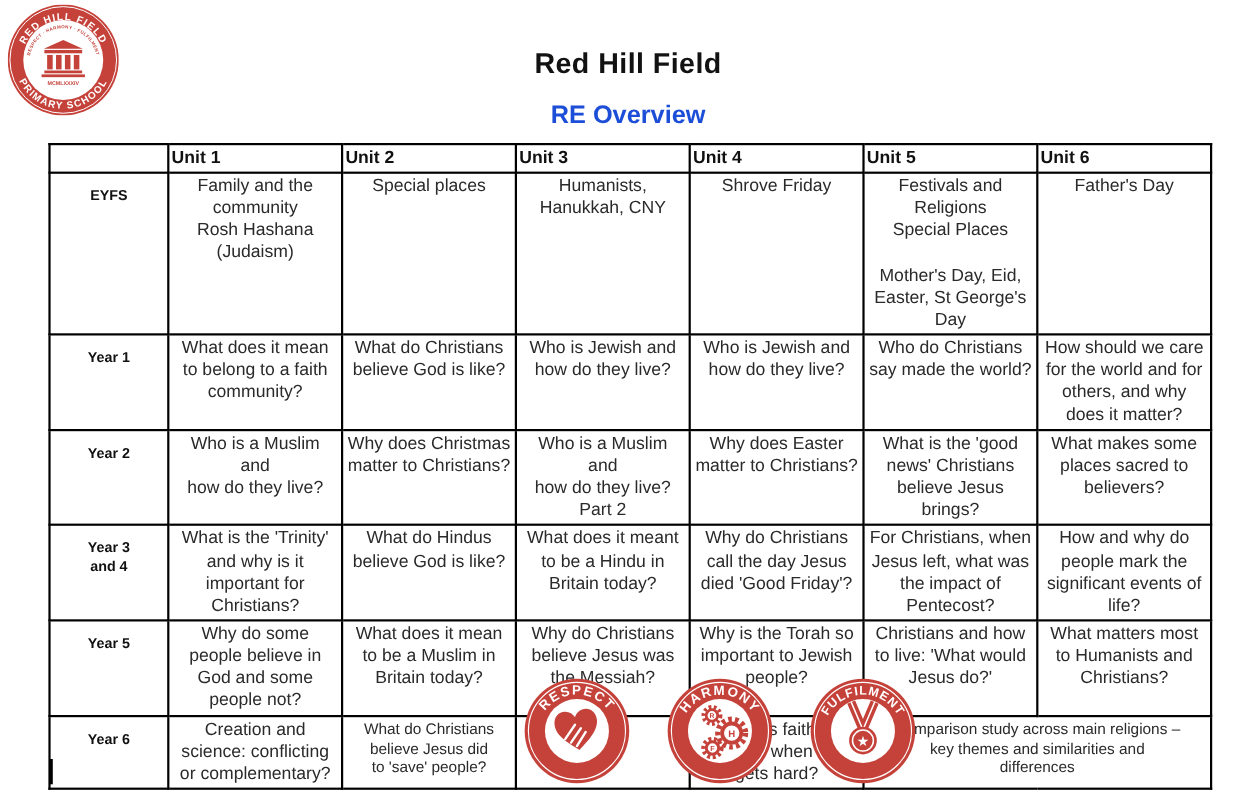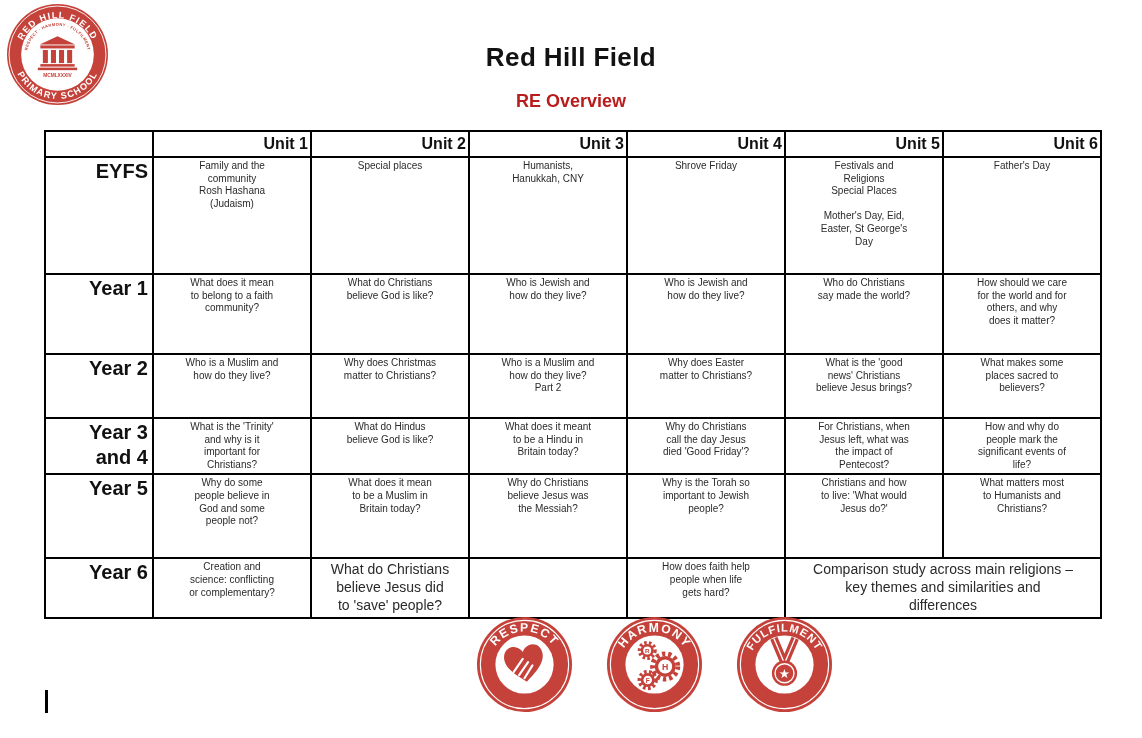--- a/index.html
+++ b/index.html
@@ -11,42 +11,42 @@
     overflow: hidden;
     color: #222;
   }
   .page-title {
     position: absolute; top: 42px; left: 0; width: 100%;
     text-align: center; font-size: 26px; font-weight: 700;
     letter-spacing: 0.4px; color: #121212;
   }
   .page-subtitle {
     position: absolute; top: 91px; left: 0; width: 100%;
-    text-align: center; font-size: 18px; font-weight: 700;
-    color: #b91c1c;
+    text-align: center; font-size: 23px; font-weight: 700;
+    color: #1d4ed8;
   }
   .logo { position: absolute; left: 7px; top: 4px; width: 101px; height: 101px; }
   table.re-table {
     position: absolute; left: 44px; top: 130px;
     width: 1058px; border-collapse: collapse; table-layout: fixed;
   }
   .re-table col.c-label { width: 108px; }
   .re-table th, .re-table td { border: 2px solid #000; }
   .re-table th {
     font-size: 16px; font-weight: 700; color: #111;
-    text-align: right; vertical-align: middle; height: 22px; padding: 1px 2px;
+    text-align: left; vertical-align: middle; height: 22px; padding: 1px 2px;
   }
   .re-table td {
-    font-size: 10px; line-height: 1.26; color: #2a2a2a;
+    font-size: 16px; line-height: 1.26; color: #2a2a2a;
     text-align: center; vertical-align: top; padding: 2px 4px;
     white-space: pre-line;
   }
   .re-table td.rowlabel {
-    font-size: 20px; font-weight: 700; color: #111;
-    line-height: 1.25; padding-top: 1px; white-space: pre-line; text-align: right;
+    font-size: 13px; font-weight: 700; color: #111;
+    line-height: 1.25; padding-top: 12px; white-space: pre-line;
   }
   .re-table td.large { font-size: 14px; line-height: 1.28; }
   tr.r-eyfs { height: 117px; }
   tr.r-y1 { height: 80px; }
   tr.r-y2 { height: 64px; }
   tr.r-y34 { height: 50px; }
   tr.r-y5 { height: 84px; }
   tr.r-y6 { height: 50px; margin-top: 24px; }
   .badges {
     position: absolute; left: 476px; top: 616px;

